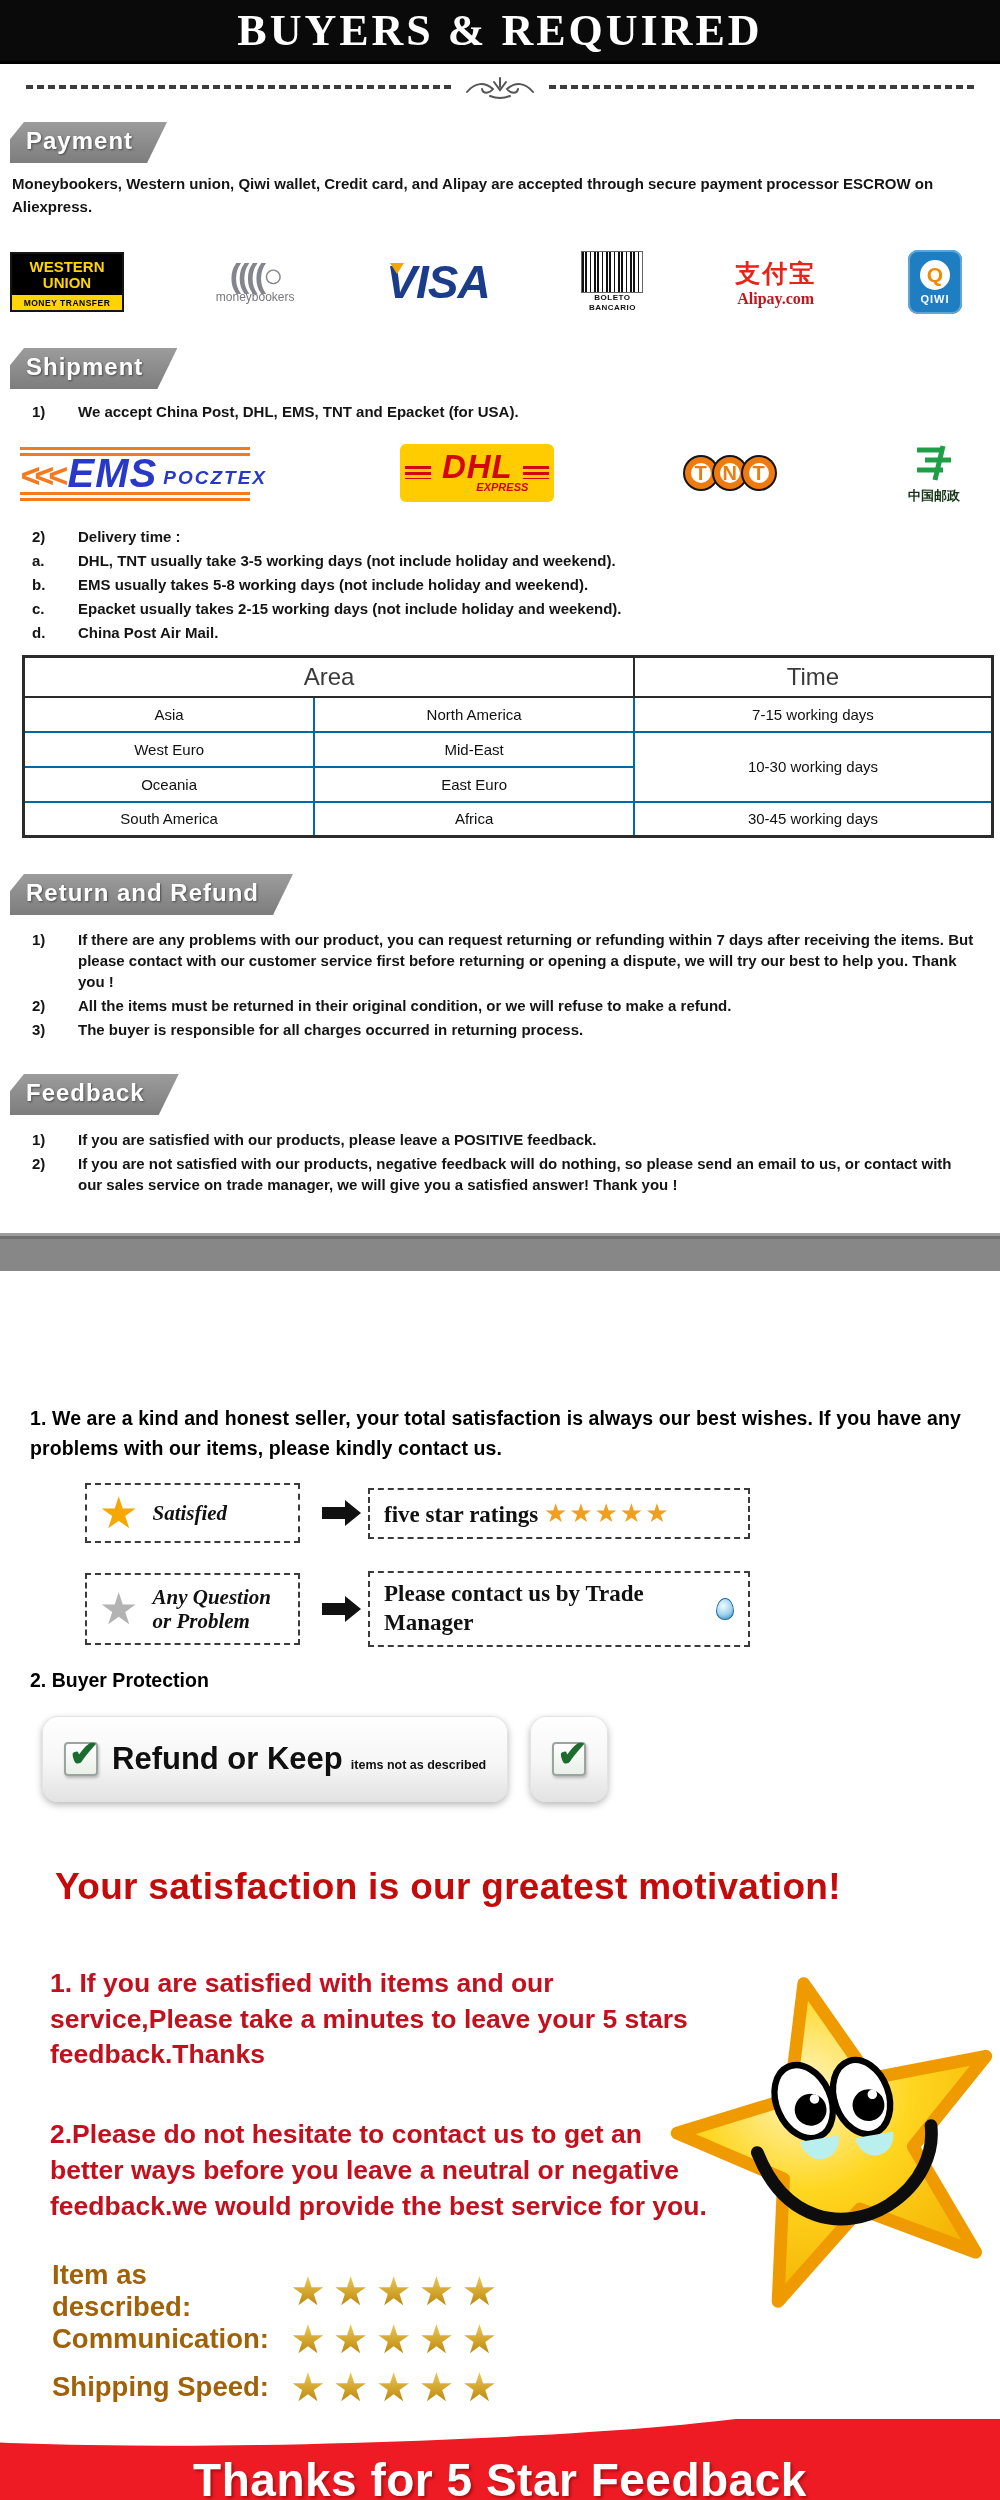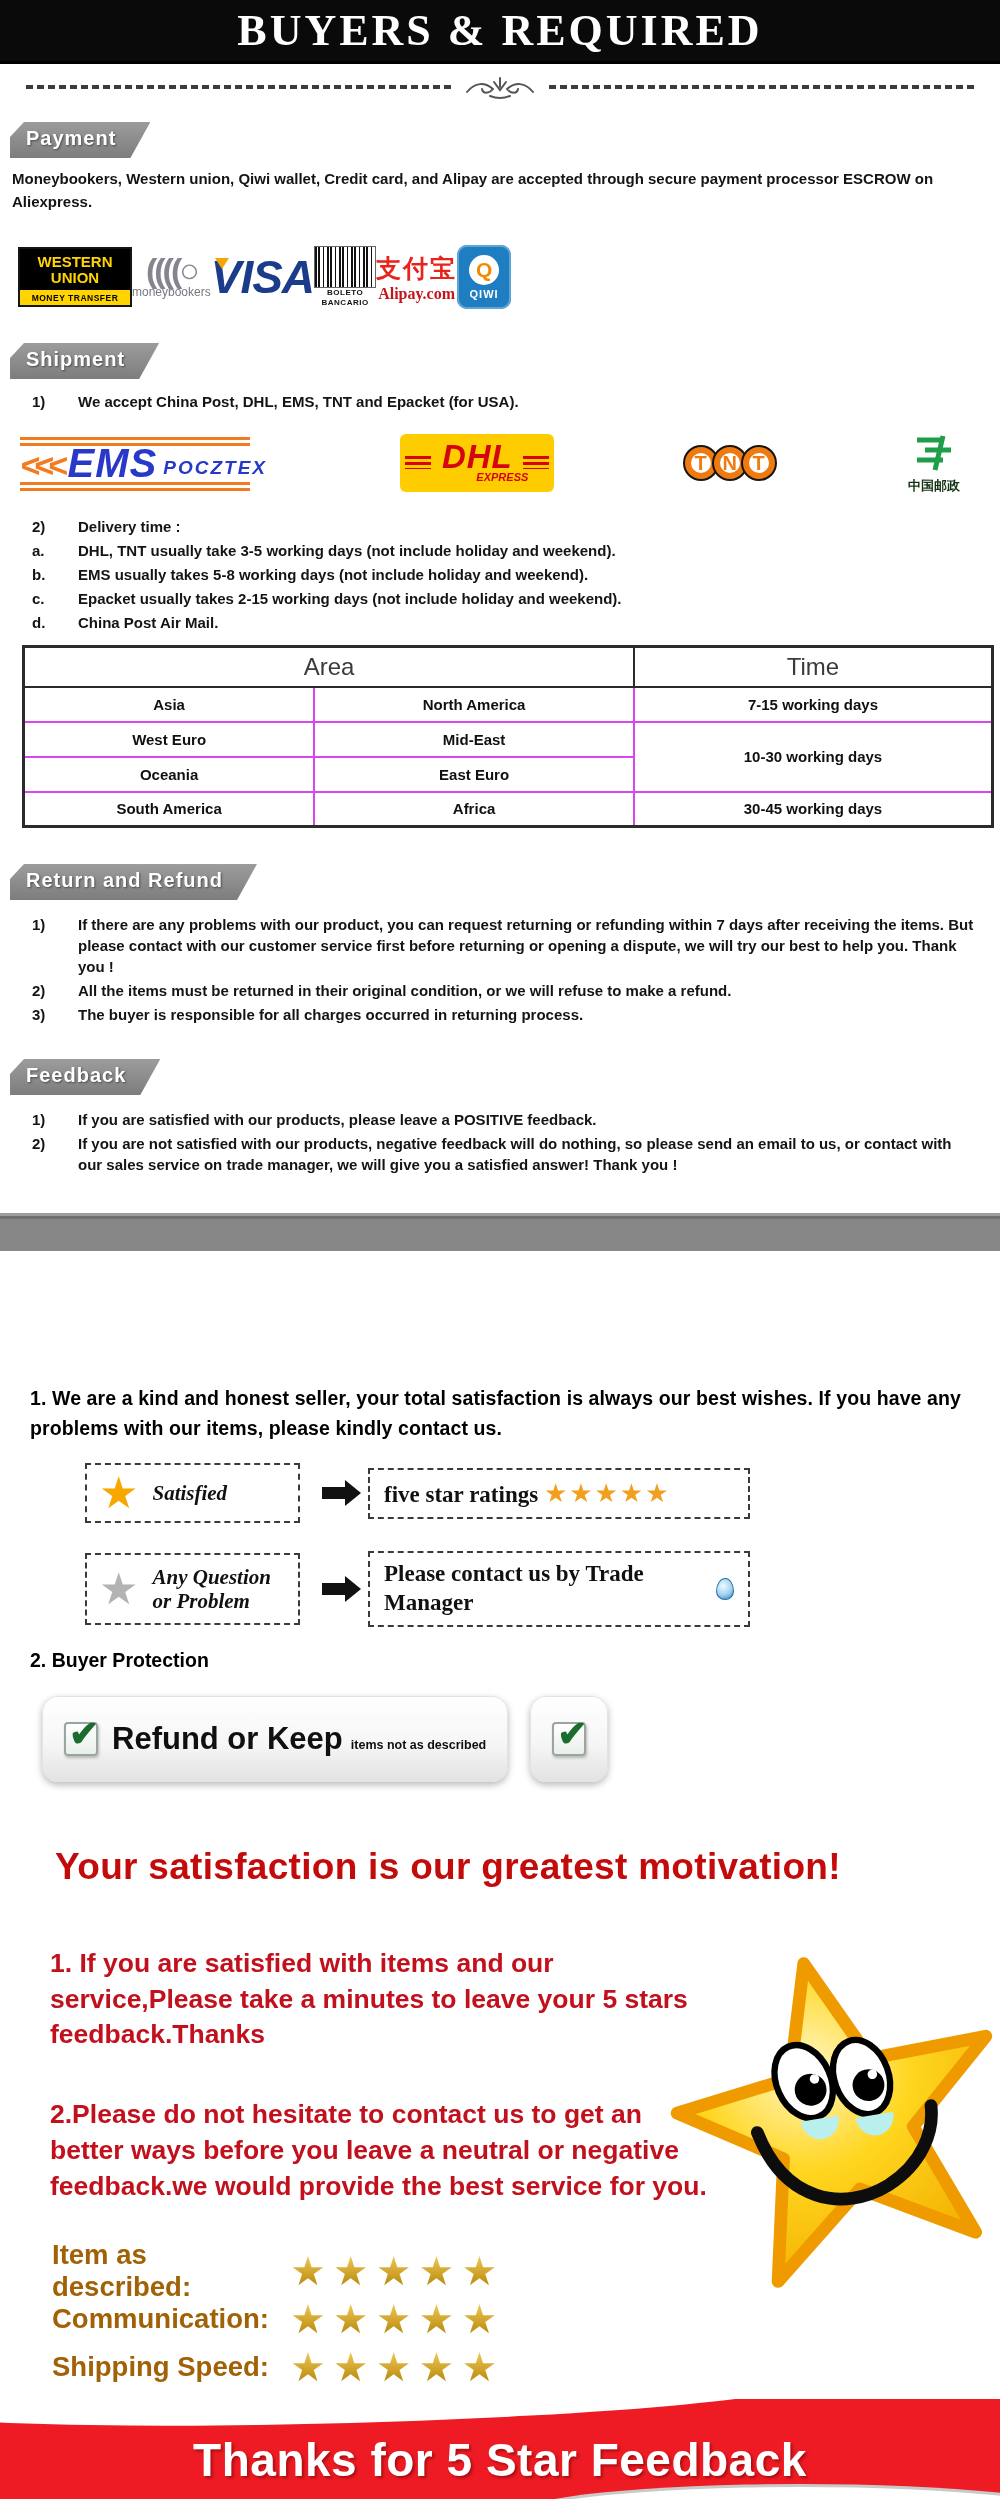--- a/index.html
+++ b/index.html
@@ -12,34 +12,34 @@
 
   
   .topbar{height:64px;background:#0a0a0a;display:flex;align-items:center;justify-content:center;border-bottom:3px solid #000;}
   .topbar h1{font-family:"Liberation Serif",serif;color:#fff;font-size:44px;font-weight:700;letter-spacing:3px;}
   .orna-row{display:flex;align-items:center;gap:12px;margin:10px 26px 0 26px;height:26px;}
   .orna-line{flex:1;height:4px;background:repeating-linear-gradient(90deg,#3c3c3c 0 7px,transparent 7px 11px);}
   .orna{flex:none;}
 
   
   .badge{display:inline-block;background:linear-gradient(180deg,#9c9c9c,#7d7d7d);color:#fff;
-    font-size:20px;font-weight:700;letter-spacing:1px;padding:5px 34px 8px 16px;
+    font-size:24px;font-weight:700;letter-spacing:1px;padding:5px 34px 8px 16px;
     clip-path:polygon(0 42%,14px 0,100% 0,calc(100% - 20px) 100%,0 100%);
     text-shadow:1px 1px 2px #4c4c4c;filter:drop-shadow(2px 2px 2px rgba(0,0,0,.45));}
 
   .sect{margin-left:10px;margin-right:10px;}
   .body-text{font-size:15px;font-weight:700;color:#141414;line-height:1.5;}
   .desc{margin:10px 0 0 2px;width:960px;}
 
   .numlist{display:flex;font-size:15px;font-weight:700;color:#141414;line-height:1.4;margin:3px 0 3px 22px;}
   .numlist .n{width:46px;flex:none;}
   .numlist .t{flex:1;padding-right:14px;}
 
   
-  .paylogos{display:flex;align-items:center;margin:26px 28px 0 8px;height:76px;}
+  .paylogos{display:flex;align-items:center;justify-content:space-between;margin:26px 28px 0 0;height:76px;}
   .wu{width:114px;border:2px solid #151515;background:#ffd400;text-align:center;}
   .wu .wutop{background:#000;color:#ffd400;font-weight:800;font-size:15px;line-height:1.05;padding:5px 2px 4px;}
   .wu .wubot{color:#000;font-size:8.5px;font-weight:800;padding:3px 0 2px;letter-spacing:.5px;}
   .mb{text-align:center;color:#85858f;}
   .mb .arcs{font-size:34px;letter-spacing:-3px;line-height:.9;font-weight:700;}
   .mb .mblbl{font-size:12px;color:#77777f;margin-top:0px;}
   .visa{font-style:italic;font-weight:800;font-size:46px;color:#1a3c8b;position:relative;letter-spacing:-1px;}
   .visa::before{content:"";position:absolute;left:4px;top:8px;width:0;height:0;
     border-left:7px solid transparent;border-right:7px solid transparent;border-top:11px solid #f7a600;}
   .boleto{text-align:center;}
@@ -69,21 +69,21 @@
   .dhl::before{left:5px;} .dhl::after{right:5px;}
   .tnt{display:flex;}
   .tnt .c{width:32px;height:32px;border-radius:50%;background:#fff;border:6px solid #ef7b10;box-shadow:0 0 0 2px #141414;
     display:flex;align-items:center;justify-content:center;color:#ef7b10;font-weight:900;font-size:20px;margin-left:-3px;}
   .cpost{text-align:center;}
   .cpost .cplbl{font-size:13px;font-weight:700;color:#143214;margin-top:1px;}
 
   
   table.ship{border-collapse:collapse;margin:12px 0 0 12px;width:972px;border:3px solid #2b2b2b;}
   table.ship th{border:2px solid #2b2b2b;font-size:24px;font-weight:400;color:#3a3a3a;height:40px;}
-  table.ship td{border:2px solid #d946ef;height:35px;font-size:15px;font-weight:700;color:#101010;text-align:center;}
+  table.ship td{border:2px solid #0369a1;height:35px;font-size:15px;font-weight:400;color:#101010;text-align:center;}
   .c1{width:30%;} .c2{width:33%;} .c3{width:37%;}
 
   
   .grayband{height:38px;background:#878787;border-top:3px solid #9d9d9d;box-shadow:inset 0 3px 0 #6f6f6f;margin-top:38px;}
 
   
   .intro{font-size:19.5px;font-weight:700;color:#000;width:952px;line-height:1.55;margin:132px 0 0 30px;letter-spacing:.1px;}
   .dashrow{display:flex;align-items:center;margin-left:85px;gap:22px;}
   .dashbox{border:2px dashed #3a3a3a;background:#fff;}
   .b1{width:215px;display:flex;align-items:center;gap:14px;padding:6px 12px;}

